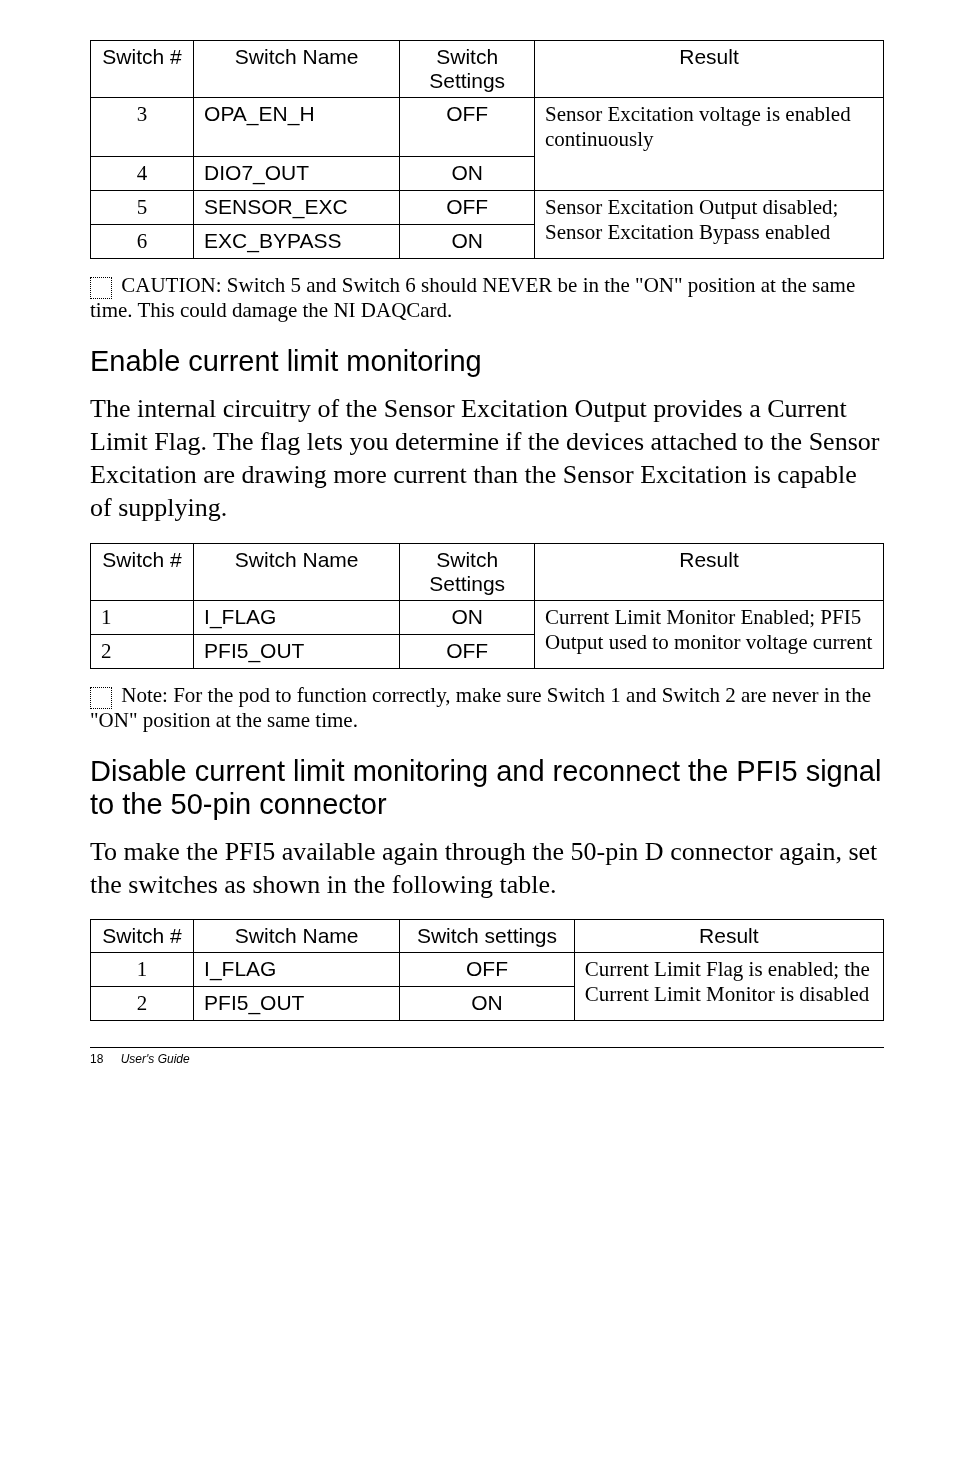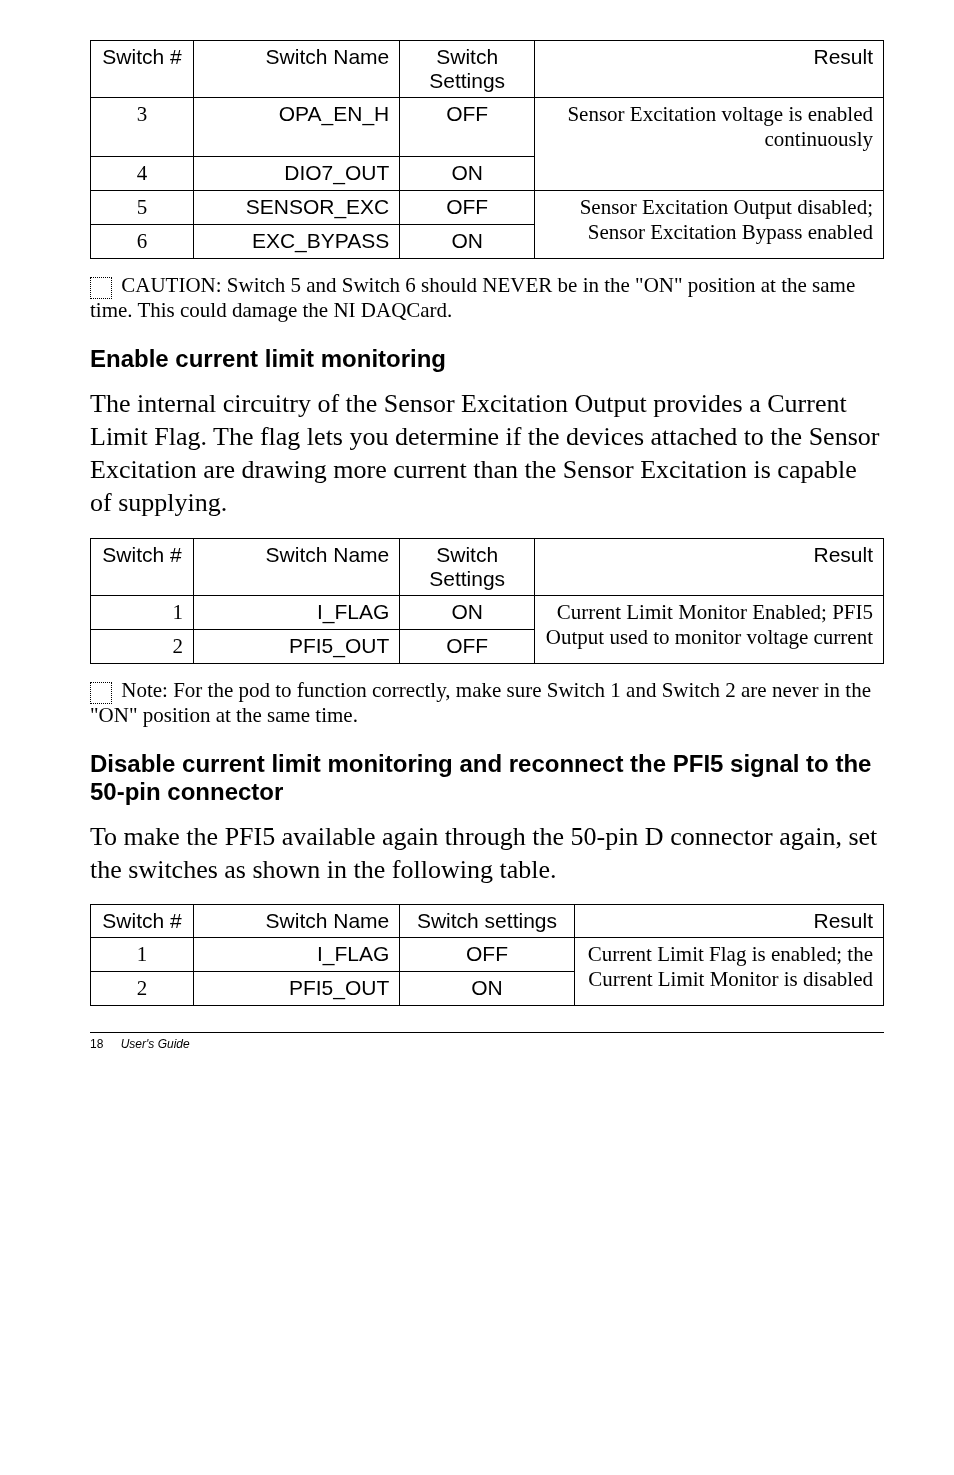--- a/index.html
+++ b/index.html
@@ -17,26 +17,26 @@
   table {
     border-collapse: collapse;
     width: 100%;
     margin-bottom: 14px;
   }
   th, td {
     border: 1.5px solid #000;
     padding: 4px 10px;
     font-size: 21px;
     vertical-align: top;
-    text-align: right;
+    text-align: left;
   }
   th {
     font-family: Arial, Helvetica, sans-serif;
     font-weight: normal;
-    text-align: right;
+    text-align: center;
   }
   .col-num { width: 13%; text-align: center; }
   .col-name { width: 26%; }
   .col-set { width: 17%; text-align: center; }
   .col-res { width: 44%; }
   .sans { font-family: Arial, Helvetica, sans-serif; }
   .center { text-align: center; }
   .noborder-bot { border-bottom: none; }
   .noborder-top { border-top: none; }
   .caution {
@@ -49,22 +49,22 @@
     height: 22px;
     border: 1px dotted #000;
     vertical-align: text-bottom;
     margin-right: 4px;
     position: relative;
     top: 2px;
     font-style: normal;
   }
   h3.sans-head {
     font-family: Arial, Helvetica, sans-serif;
-    font-weight: bold;
-    font-size: 24px;
+    font-weight: normal;
+    font-size: 29px;
     margin: 22px 0 14px 0;
   }
   p.body {
     font-size: 26px;
     margin: 0 0 18px 0;
     line-height: 1.28;
   }
   .footer {
     border-top: 1px solid #000;
     margin-top: 26px;

